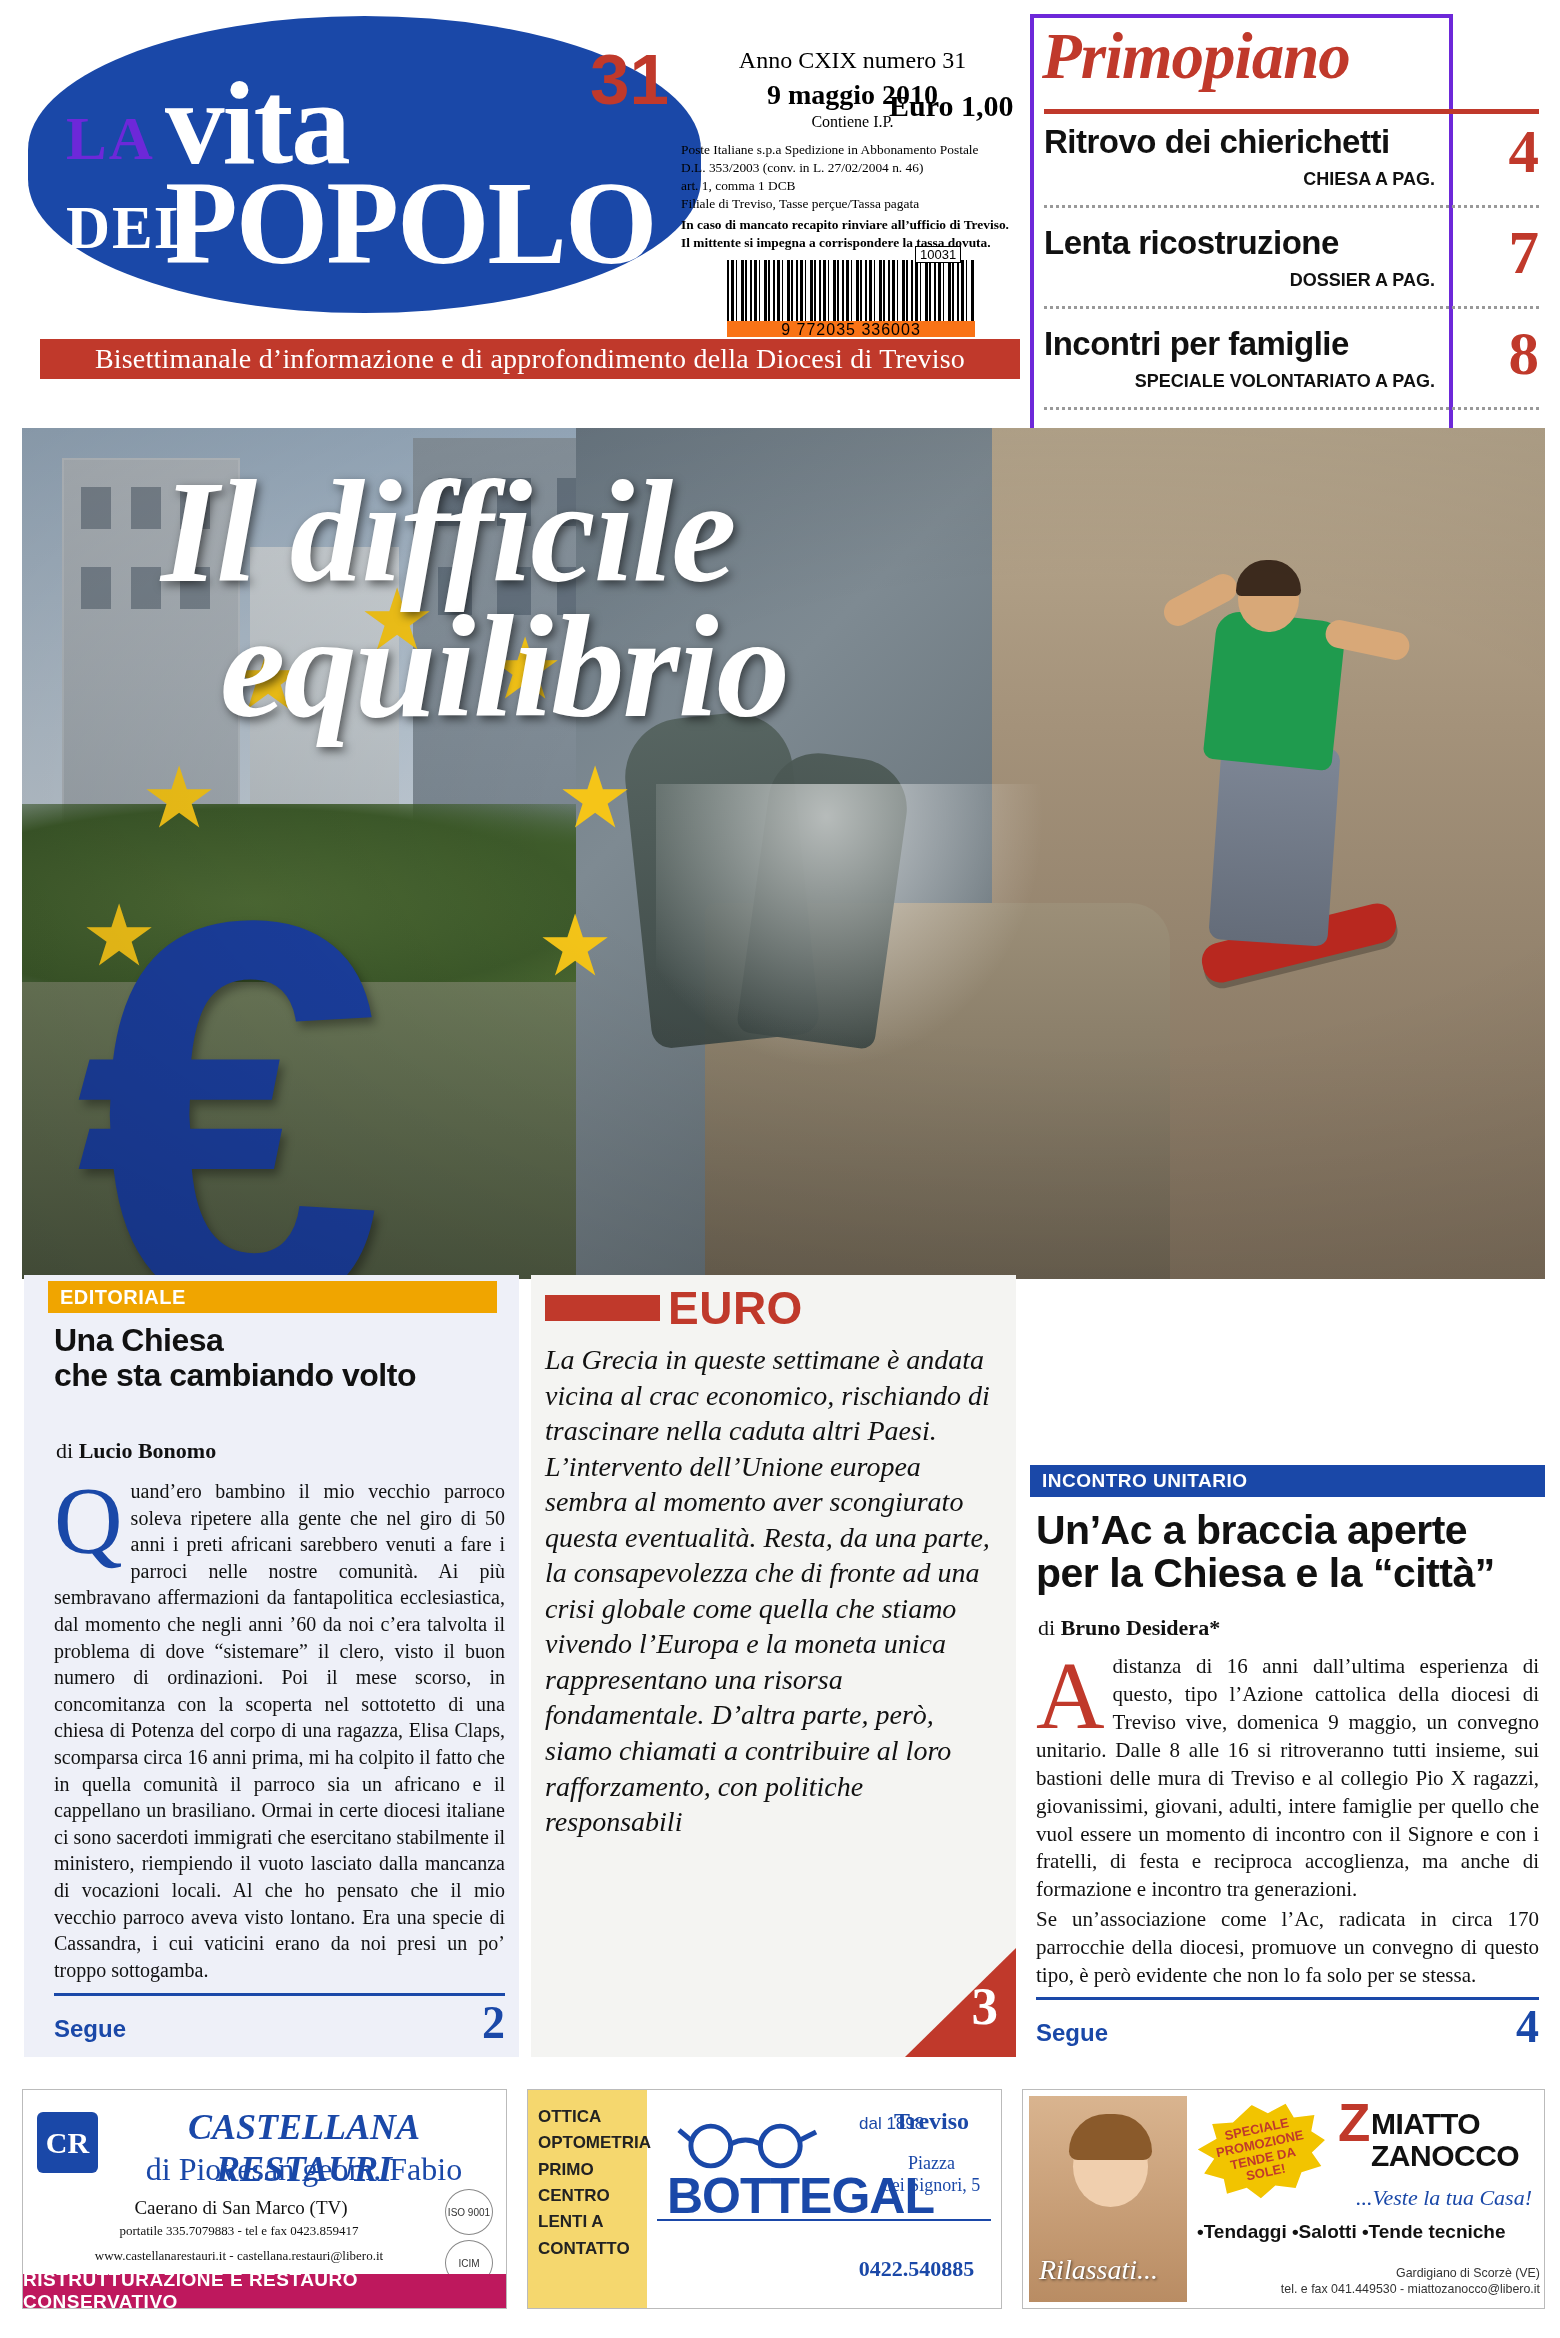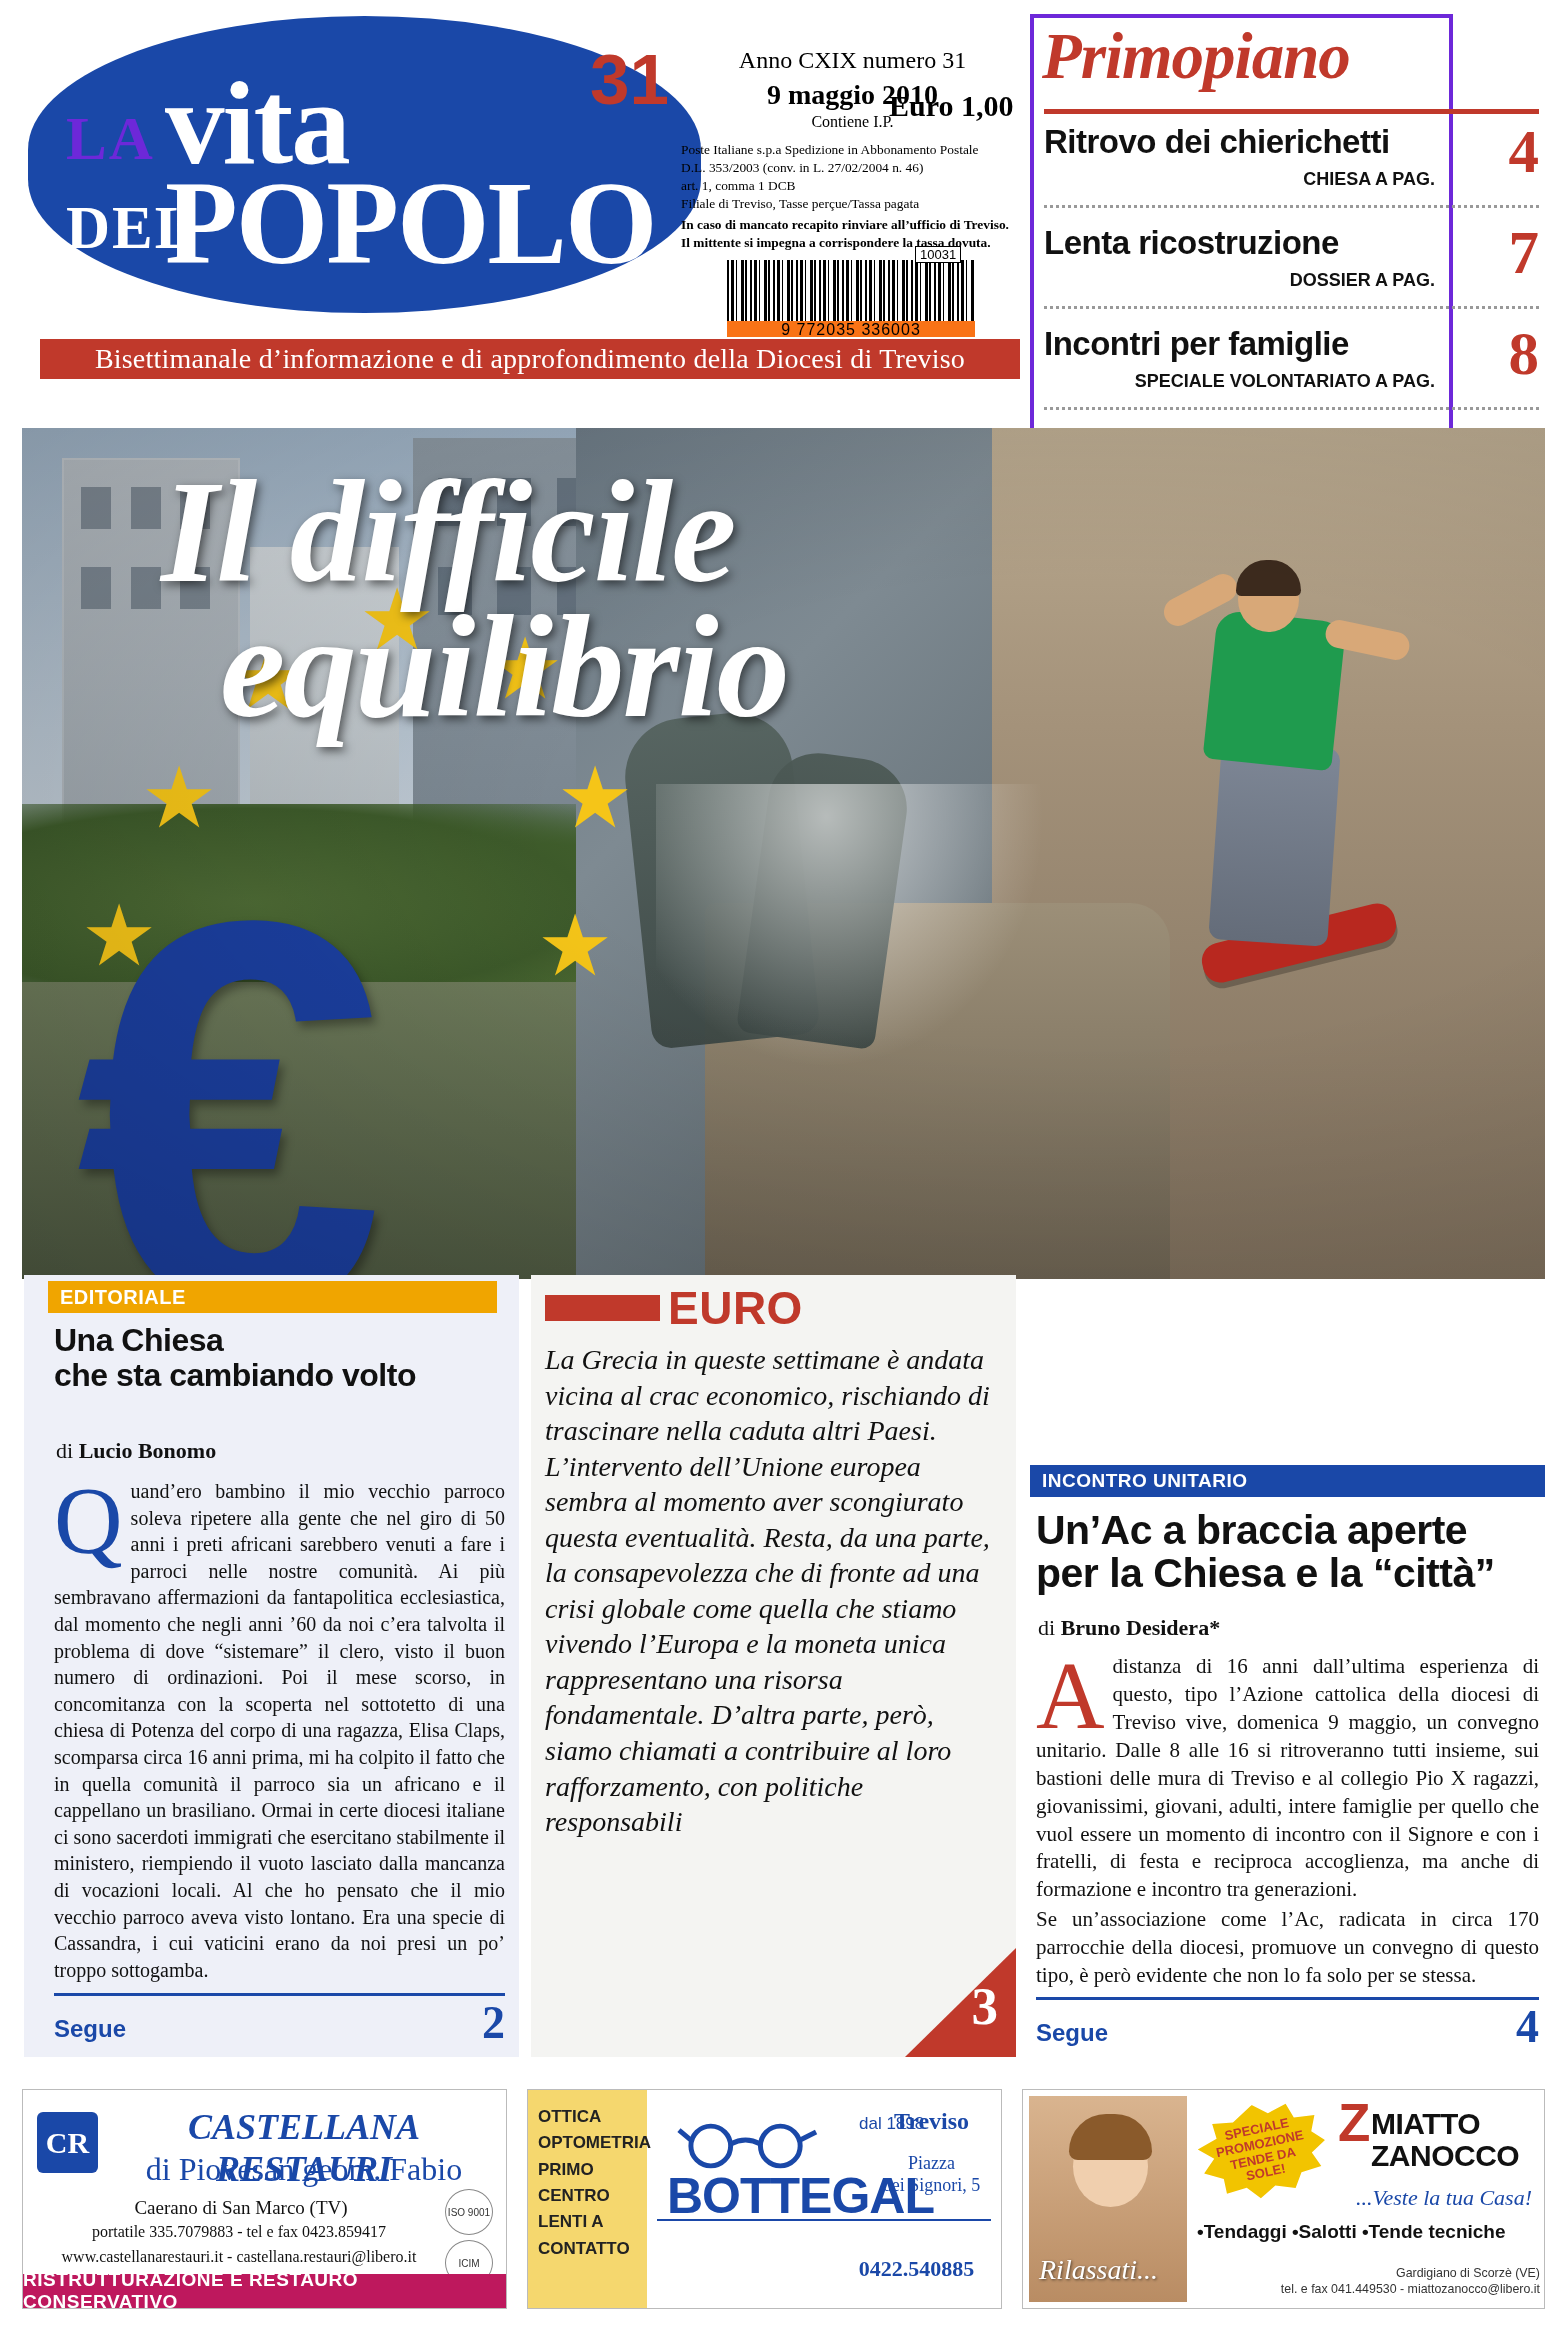--- a/index.html
+++ b/index.html
@@ -411,21 +411,21 @@
     font-family: "Liberation Serif", serif; font-size: 32px; color: #1a48a8;
     text-align: center;
   }
   .a1-l1 {
     position: absolute; left: 20px; top: 107px; width: 396px;
     font-family: "Liberation Serif", serif; font-size: 19px; color: #111;
     text-align:center;
   }
   .a1-l2 {
     position: absolute; left: 8px; top: 133px; width: 416px;
-    font-family: "Liberation Serif", serif; font-size: 16px; color: #111;
+    font-family: "Liberation Serif", serif; font-size: 13px; color: #111;
     text-align:center;
   }
   .a1-badges {
     position: absolute; right: 10px; top: 99px; width: 51px;
   }
   .a1-badge {
     width: 48px; height: 46px; border: 1px solid #888; border-radius: 50%;
     font-size: 10px; display:flex; align-items:center; justify-content:center;
     margin-bottom: 5px; color:#333; font-family:"Liberation Sans", sans-serif;
   }

